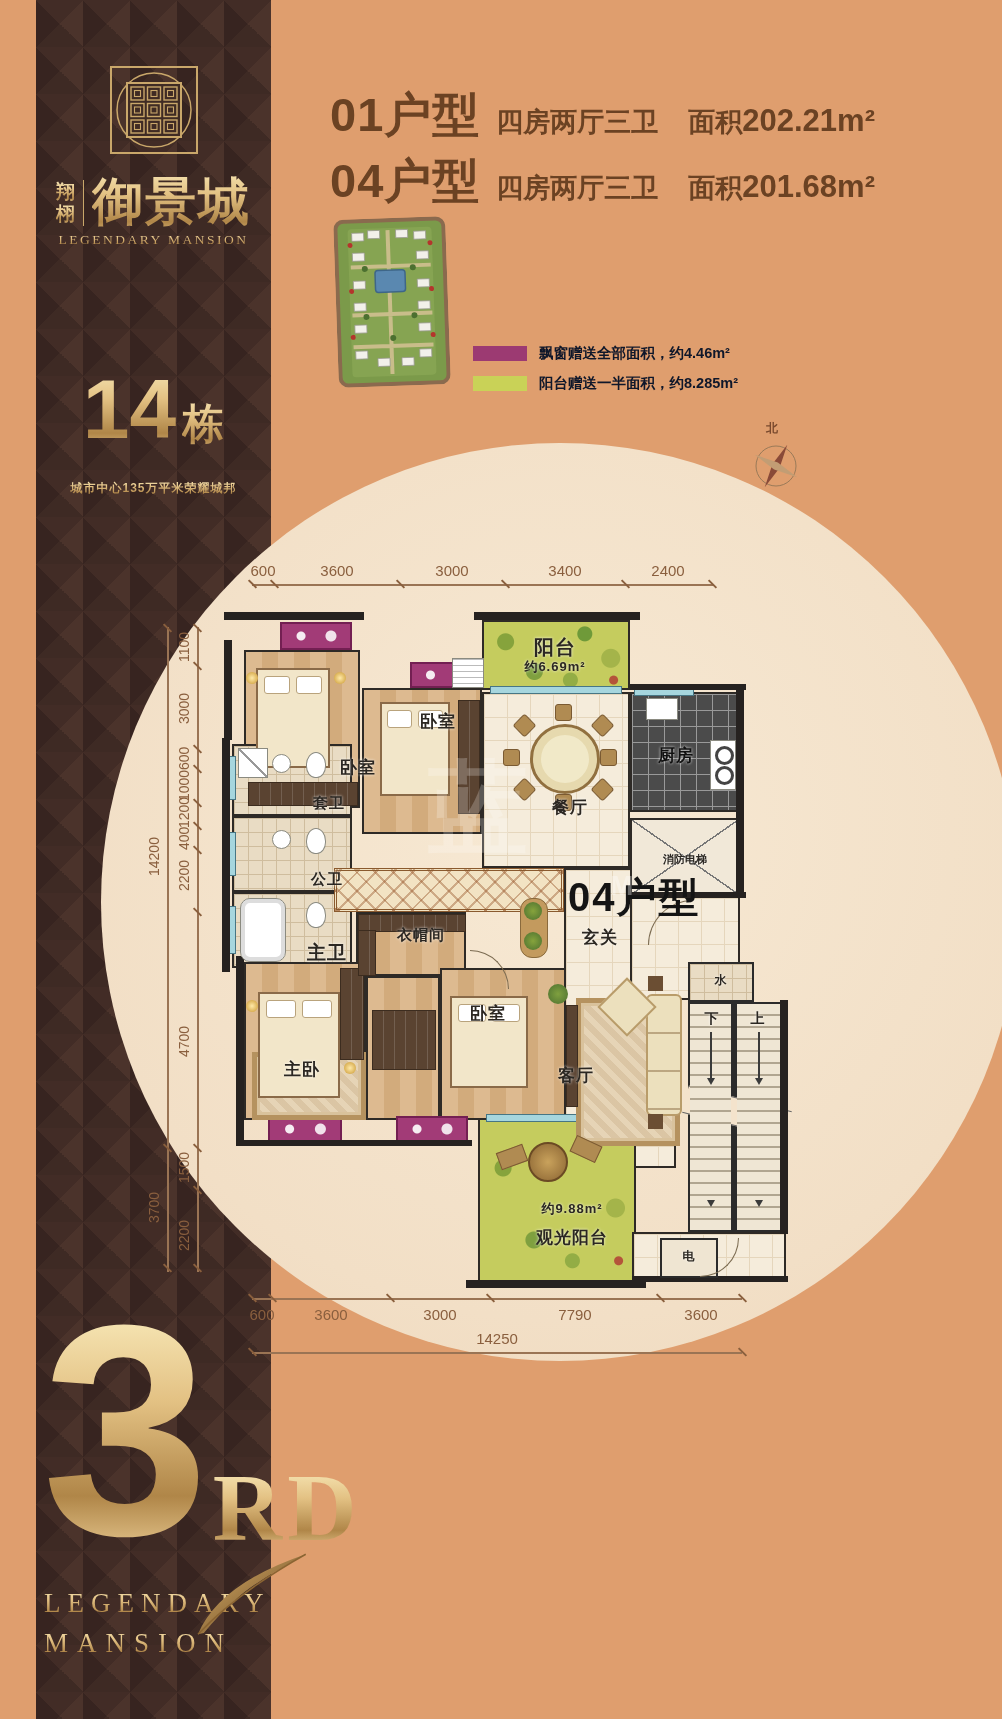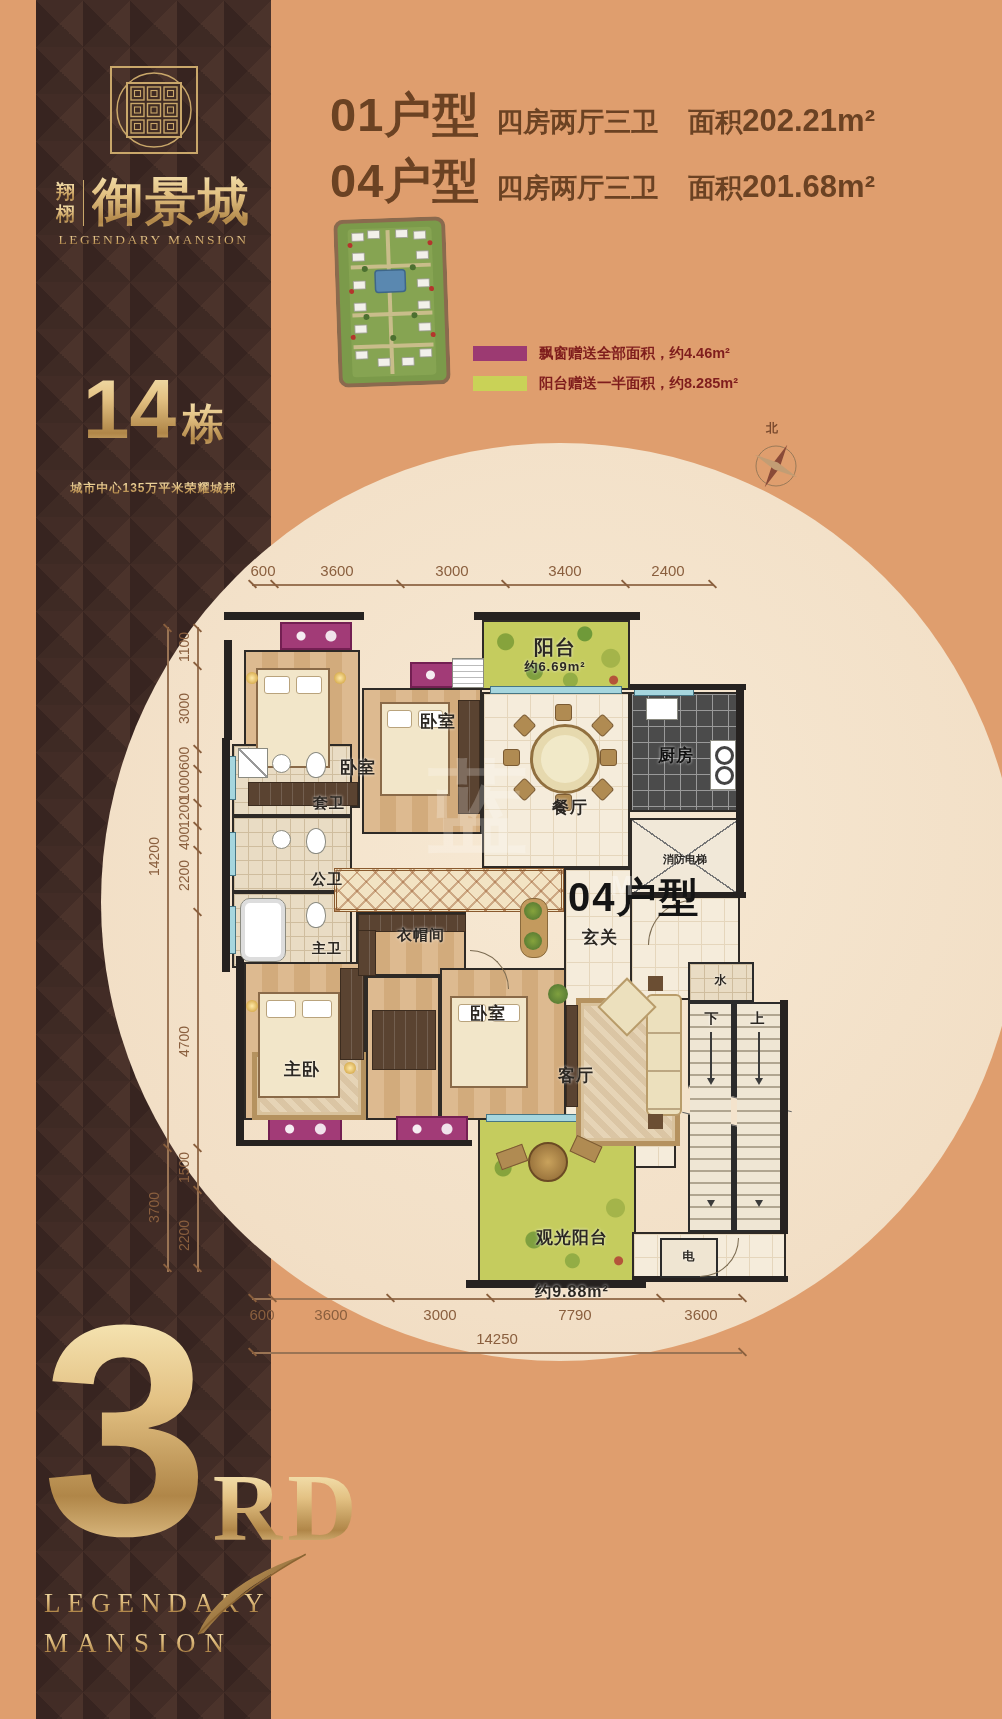--- a/index.html
+++ b/index.html
@@ -22,21 +22,21 @@
     background:radial-gradient(circle at 50% 42%, #f7e9d4 0%, #f2dfc6 70%, #eed8bc 100%);z-index:2;}
   
   .unit-row{position:absolute;left:330px;display:flex;align-items:baseline;z-index:3;color:#6b4223;white-space:nowrap;}
   .u-code{font-size:47px;font-weight:900;letter-spacing:1px;}
   .u-rooms{font-size:27px;font-weight:600;margin-left:16px;}
   .u-alab{font-size:27px;font-weight:700;margin-left:30px;}
   .u-aval{font-size:31px;font-weight:900;}
   .intro-line{font-size:20px;font-weight:600;color:#8a5a36;line-height:27px;}
   .leg-row{position:absolute;display:flex;align-items:center;z-index:3;}
   .leg-sw{width:54px;height:15px;}
-  .leg-tx{font-size:14.5px;color:#7f1d1d;margin-left:12px;font-weight:600;}
+  .leg-tx{font-size:14.5px;color:#0f172a;margin-left:12px;font-weight:600;}
   
   .room{position:absolute;border:2px solid #2e2a26;box-sizing:border-box;z-index:3;}
   .wood{background:repeating-linear-gradient(90deg,#ddba90 0 16px,#d2ab7c 16px 32px);}
   .tile{background-color:#f5ecdb;
     background-image:linear-gradient(#e5d6bc 1px,transparent 1px),linear-gradient(90deg,#e5d6bc 1px,transparent 1px);
     background-size:23px 23px;}
   .btile{background-color:#e9dcc4;
     background-image:linear-gradient(#cfbd9e 1px,transparent 1px),linear-gradient(90deg,#cfbd9e 1px,transparent 1px);
     background-size:14px 14px;}
   .ktile{background-color:#4b4b4b;
@@ -364,29 +364,29 @@
   <div class="abs" style="left:572px;top:1140px;width:26px;height:16px;background:#b08b52;border:1px solid #7a5a32;transform:rotate(25deg);z-index:5;"></div>
 
   <span class="rlabel" style="left:515px;top:634px;width:80px;font-size:20px;">阳台</span>
   <span class="rlabel" style="left:515px;top:658px;width:80px;font-size:13px;">约6.69m²</span>
   <span class="rlabel" style="left:328px;top:756px;width:60px;">卧室</span>
   <span class="rlabel" style="left:408px;top:710px;width:60px;">卧室</span>
   <span class="rlabel" style="left:646px;top:744px;width:60px;color:#111;">厨房</span>
   <span class="rlabel" style="left:540px;top:796px;width:60px;">餐厅</span>
   <span class="rlabel" style="left:302px;top:794px;width:54px;font-size:15px;">套卫</span>
   <span class="rlabel" style="left:300px;top:870px;width:54px;font-size:15px;">公卫</span>
-  <span class="rlabel" style="left:300px;top:940px;width:54px;font-size:14px;font-family:Liberation Serif, serif;">主卫</span>
+  <span class="rlabel" style="left:300px;top:940px;width:54px;font-size:19px;font-family:Liberation Serif, serif;">主卫</span>
   <span class="rlabel" style="left:382px;top:926px;width:78px;font-size:15px;">衣帽间</span>
   <span class="rlabel" style="left:570px;top:926px;width:60px;">玄关</span>
   <span class="rlabel" style="left:640px;top:852px;width:90px;font-size:11px;letter-spacing:0;">消防电梯</span>
   <span class="rlabel" style="left:458px;top:1002px;width:60px;">卧室</span>
   <span class="rlabel" style="left:272px;top:1058px;width:60px;">主卧</span>
   <span class="rlabel" style="left:546px;top:1064px;width:60px;">客厅</span>
   <span class="rlabel" style="left:510px;top:1226px;width:124px;font-size:17px;">观光阳台</span>
-  <span class="rlabel" style="left:510px;top:1282px;width:124px;font-size:16px;">约9.88m²</span>
+  <span class="rlabel" style="left:510px;top:1200px;width:124px;font-size:13px;">约9.88m²</span>
 
   <span class="abs" style="left:568px;top:870px;z-index:7;font-size:40px;font-weight:900;color:#141414;letter-spacing:2px;white-space:nowrap;">04户型</span>
 
   <span class="wm" style="left:428px;top:742px;font-size:100px;">蓝</span>
   <span class="wm" style="left:610px;top:870px;font-size:28px;color:rgba(255,255,255,.35);">M</span>
 
   <div class="dln" style="left:252px;top:584px;width:462px;height:1.5px;"></div>
   <div class="dln" style="left:197px;top:627px;width:1.5px;height:645px;"></div>
   <div class="dln" style="left:167px;top:627px;width:1.5px;height:645px;"></div>
   <div class="dln" style="left:252px;top:1298px;width:490px;height:1.5px;"></div>

